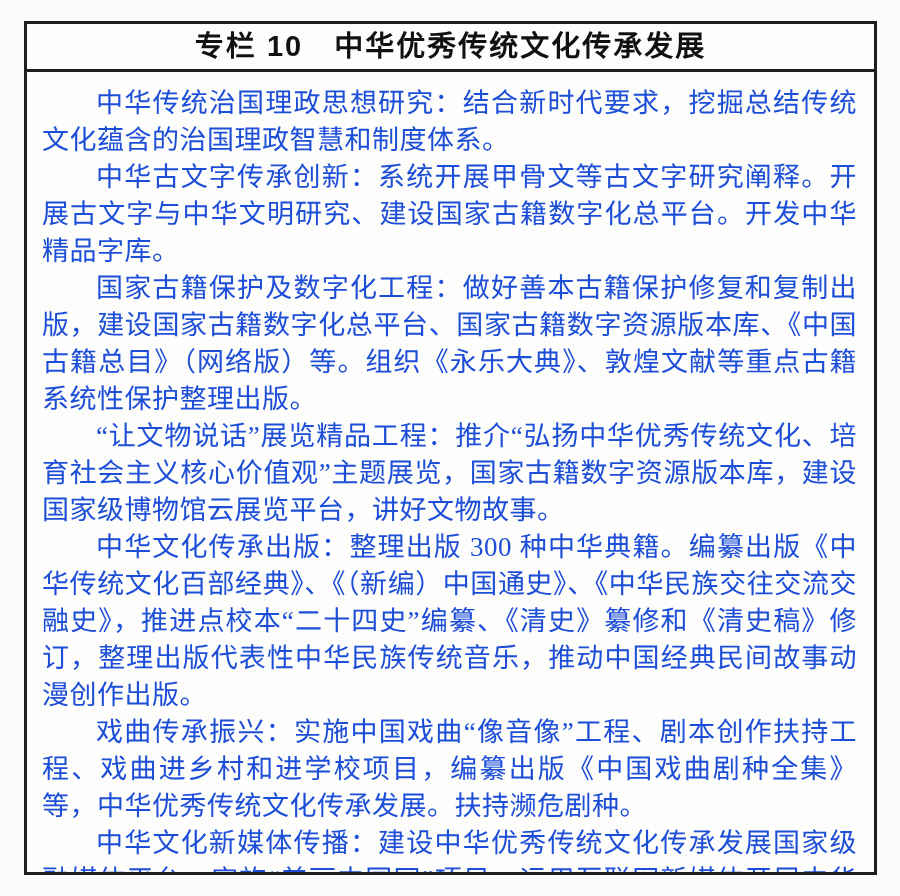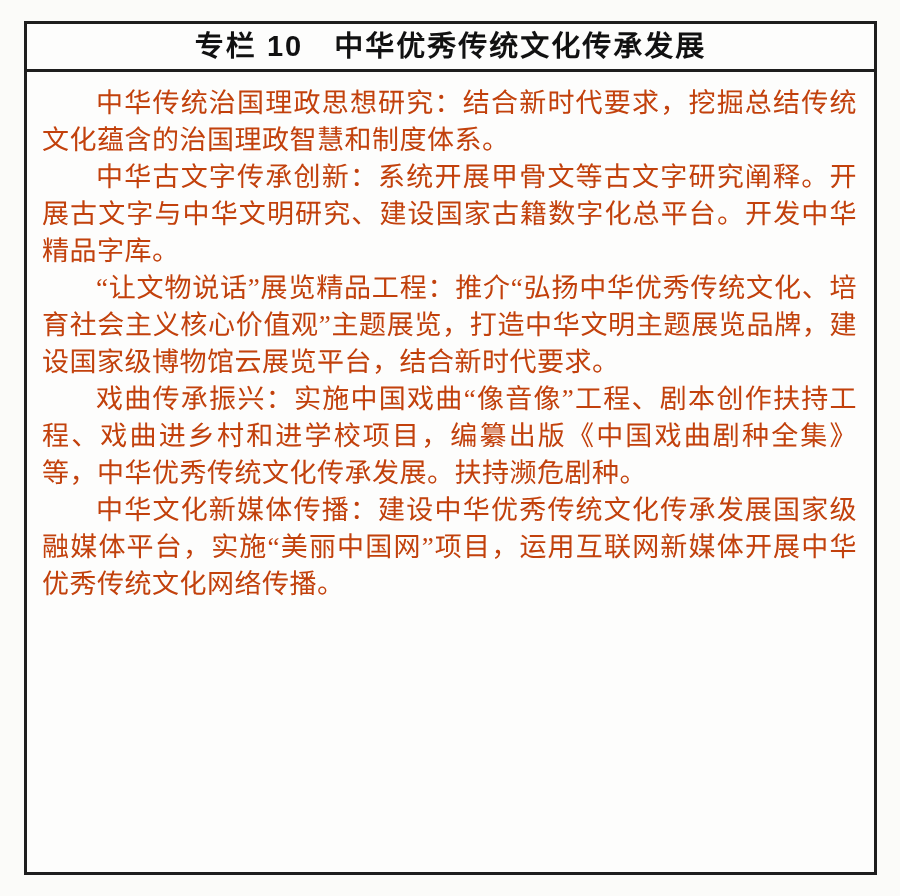--- a/index.html
+++ b/index.html
@@ -52,30 +52,32 @@
     overflow: hidden;
   }
   .para {
     margin: 0;
     text-indent: 2em;
     font-size: 27px;
     line-height: 37px;
     text-align: justify;
     text-justify: inter-ideograph;
     letter-spacing: 0.5px;
-    color: #c2410c;
+    color: #1d4ed8;
   }
 </style>
 </head>
 <body>
 
 <div class="page">
   <div class="panel">
     <div class="panel-title">专栏 10　中华优秀传统文化传承发展</div>
     <div class="panel-body">
       <p class="para">中华传统治国理政思想研究：结合新时代要求，挖掘总结传统文化蕴含的治国理政智慧和制度体系。</p>
       <p class="para">中华古文字传承创新：系统开展甲骨文等古文字研究阐释。开展古文字与中华文明研究、建设国家古籍数字化总平台。开发中华精品字库。</p>
-      <p class="para">“让文物说话”展览精品工程：推介“弘扬中华优秀传统文化、培育社会主义核心价值观”主题展览，打造中华文明主题展览品牌，建设国家级博物馆云展览平台，结合新时代要求。</p>
+      <p class="para">国家古籍保护及数字化工程：做好善本古籍保护修复和复制出版，建设国家古籍数字化总平台、国家古籍数字资源版本库、《中国古籍总目》（网络版）等。组织《永乐大典》、敦煌文献等重点古籍系统性保护整理出版。</p>
+      <p class="para">“让文物说话”展览精品工程：推介“弘扬中华优秀传统文化、培育社会主义核心价值观”主题展览，国家古籍数字资源版本库，建设国家级博物馆云展览平台，讲好文物故事。</p>
+      <p class="para">中华文化传承出版：整理出版 300 种中华典籍。编纂出版《中华传统文化百部经典》、《（新编）中国通史》、《中华民族交往交流交融史》，推进点校本“二十四史”编纂、《清史》纂修和《清史稿》修订，整理出版代表性中华民族传统音乐，推动中国经典民间故事动漫创作出版。</p>
       <p class="para">戏曲传承振兴：实施中国戏曲“像音像”工程、剧本创作扶持工程、戏曲进乡村和进学校项目，编纂出版《中国戏曲剧种全集》等，中华优秀传统文化传承发展。扶持濒危剧种。</p>
       <p class="para">中华文化新媒体传播：建设中华优秀传统文化传承发展国家级融媒体平台，实施“美丽中国网”项目，运用互联网新媒体开展中华优秀传统文化网络传播。</p>
     </div>
   </div>
 </div>
 
 </body></html>

